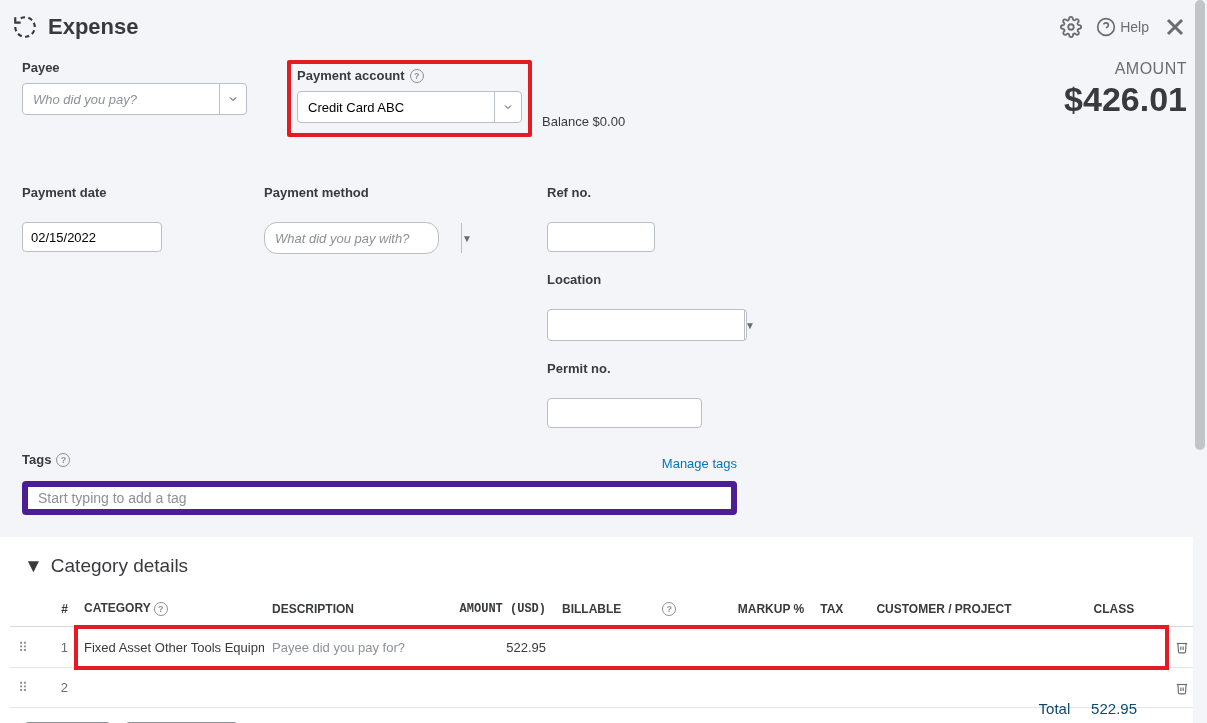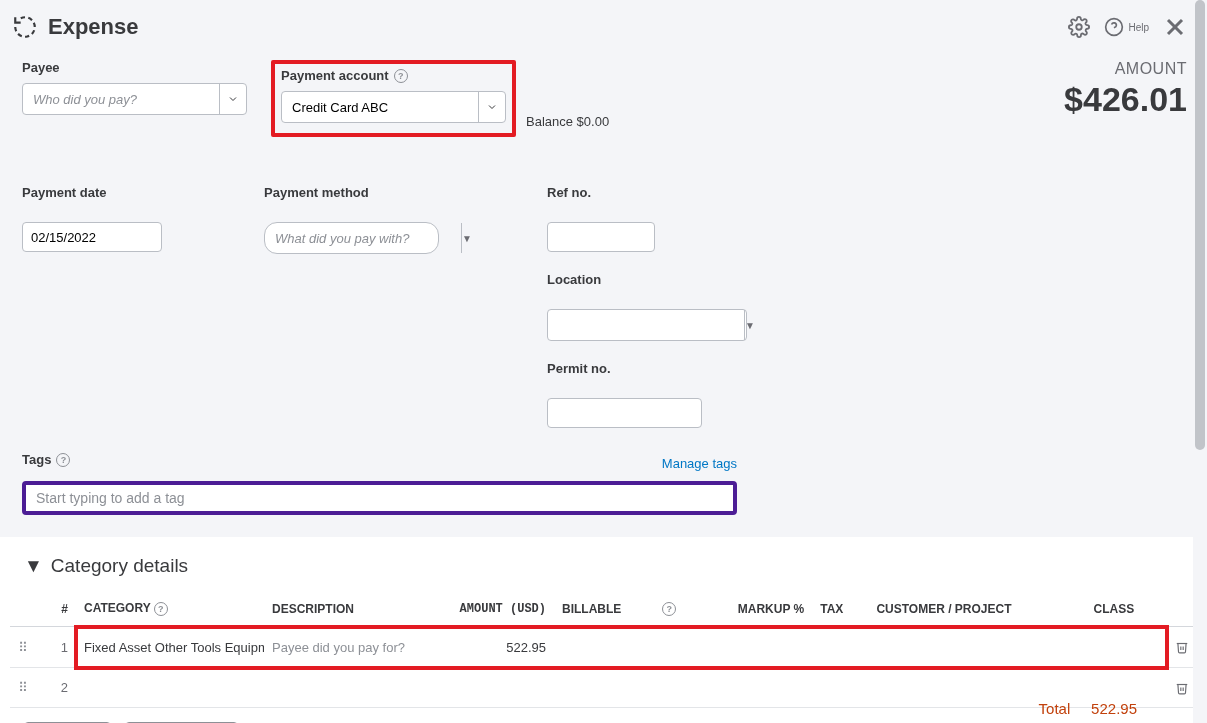--- a/index.html
+++ b/index.html
@@ -2,60 +2,60 @@
 <html><head>
 <meta charset="utf-8">
 <style>
 * { box-sizing: border-box; margin: 0; padding: 0; }
 body { font-family: -apple-system, BlinkMacSystemFont, "Segoe UI", Helvetica, Arial, sans-serif; background: #f4f5f8; color: #393a3d; width: 1207px; height: 723px; overflow: hidden; position: relative; }
 .header { display: flex; align-items: center; padding: 14px 20px 14px 12px; }
 .header-icon { width: 26px; height: 26px; margin-right: 10px; display: flex; align-items: center; justify-content: center; }
 .header-title { font-size: 22px; font-weight: 700; flex: 1; }
 .header-actions { display: flex; align-items: center; gap: 14px; color: #6b6c72; }
 .icon-btn { cursor: pointer; display: flex; align-items: center; gap: 4px; }
-.help-text { font-size: 10px; }
+.help-text { font-size: 14px; }
 .main { padding: 6px 20px 0 22px; }
 .top-row { display: flex; align-items: flex-start; position: relative; }
 .field-group { display: flex; flex-direction: column; margin-right: 24px; }
 .field-label { font-size: 13px; font-weight: 600; margin-bottom: 8px; display: flex; align-items: center; gap: 5px; }
 .select-box { display: flex; align-items: center; background: #fff; border: 1px solid #babec5; border-radius: 4px; height: 32px; }
 .select-box input { border: none; outline: none; padding: 0 10px; font-size: 13px; flex: 1; background: transparent; height: 100%; }
 .select-box input::placeholder { color: #8d9096; font-style: italic; }
 .chevron { width: 28px; display: flex; align-items: center; justify-content: center; color: #6b6c72; border-left: 1px solid #babec5; height: 100%; }
 .balance { font-size: 13px; color: #393a3d; margin-left: 10px; align-self: flex-end; margin-bottom: 8px; }
 .amount-block { margin-left: auto; text-align: right; }
 .amount-label { font-size: 16px; letter-spacing: 0.5px; color: #6b6c72; }
 .amount-value { font-size: 34px; font-weight: 700; margin-top: 2px; }
-.highlight-box { border: 4px solid #e31b23; padding: 4px 6px 10px 6px; border-radius: 2px; margin-left: 0; }
+.highlight-box { border: 4px solid #e31b23; padding: 4px 6px 10px 6px; border-radius: 2px; margin-left: 16px; }
 .row2 { display: flex; gap: 72px; margin-top: 48px; }
 .col { display: flex; flex-direction: column; gap: 14px; }
 .plain-input { background: #fff; border: 1px solid #babec5; border-radius: 4px; height: 30px; padding: 0 8px; font-size: 13px; }
 .plain-input::placeholder { color: #8d9096; font-style: italic; }
 .tags-row { margin-top: 24px; }
 .tags-header { display: flex; align-items: center; margin-bottom: 6px; }
 .manage-tags { color: #0077c5; font-size: 13px; cursor: pointer; margin-left: auto; }
-.tags-input { width: 715px; height: 34px; background: #fff; border: 4px solid #4c1d95; border-radius: 4px; padding: 0 10px; font-size: 14px; }
+.tags-input { width: 715px; height: 34px; background: #fff; border: 6px solid #4c1d95; border-radius: 4px; padding: 0 10px; font-size: 14px; }
 .tags-input::placeholder { color: #8d9096; }
 .white-section { background: #fff; margin-top: 22px; padding: 18px 10px 10px 10px; width: 100%; }
 .section-title { font-size: 19px; font-weight: 400; display: flex; align-items: center; gap: 8px; margin-left: 14px; margin-bottom: 14px; }
 .table { width: 100%; border-collapse: collapse; font-size: 12px; }
 .table th { text-align: left; padding: 10px 8px; color: #393a3d; font-weight: 700; border-bottom: 1px solid #d4d7dc; font-size: 12px; }
 .table td { padding: 10px 8px; border-bottom: 1px solid #e3e5e8; font-size: 13px; vertical-align: middle; height: 40px; }
 .table th.right, .table td.right { text-align: right; }
 .drag-col { width: 26px; color: #8d9096; text-align: center; }
 .num-col { width: 40px; text-align: right; color: #6b6c72; }
 .trash-col { width: 30px; text-align: center; color: #6b6c72; }
 .cat-col { width: 188px; }
 .desc-col { width: 180px; }
 .amt-col { width: 110px; font-family: Liberation Mono, monospace; }
 .desc-placeholder { color: #8d9096; }
 .row-highlight { outline: 4px solid #e31b23; outline-offset: -2px; }
 .action-row { display: flex; gap: 14px; margin-top: 14px; margin-left: 14px; }
 .btn-outline { background: #fff; border: 1px solid #8d9096; border-radius: 4px; padding: 5px 16px; font-size: 13px; cursor: pointer; }
-.total-row { text-align: right; margin-top: 10px; padding-right: 30px; font-size: 15px; color: #c2410c; position: absolute; bottom: 6px; right: 40px; }
+.total-row { text-align: right; margin-top: 10px; padding-right: 30px; font-size: 15px; color: #0c4a6e; position: absolute; bottom: 6px; right: 40px; }
 .q-icon { width: 14px; height: 14px; border: 1px solid #8d9096; border-radius: 50%; display: inline-flex; align-items: center; justify-content: center; font-size: 9px; color: #8d9096; }
 svg { display: block; }
 .caret-down { font-size: 10px; }
 .scrollbar { position: absolute; right: 0; top: 0; width: 14px; height: 100%; background: #f4f5f8; }
 .scrollbar-thumb { position: absolute; right: 2px; top: 0; width: 10px; height: 450px; background: #c1c4c9; border-radius: 5px; }
 </style>
 </head>
 <body>
 
 <div class="header">

